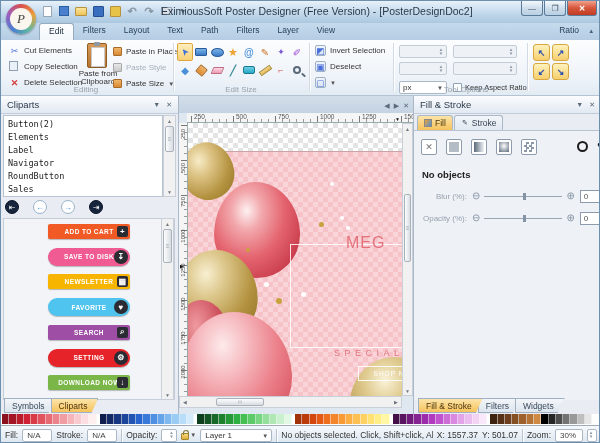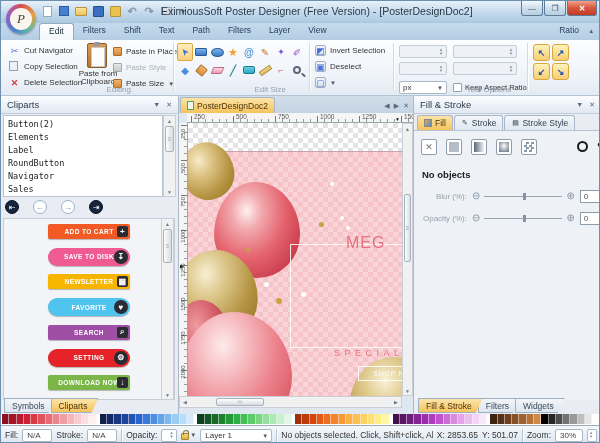--- a/index.html
+++ b/index.html
@@ -35,21 +35,21 @@
   .rtabs{position:absolute;left:38px;top:0;height:17px;display:flex;}
   .rtab{padding:2px 9px 0 9px;font-size:8.5px;color:#27415c;height:17px;}
   .rtab.active{background:linear-gradient(#fdfefe,#f3f7fb);border:1px solid #98accО;border:1px solid #98acc0;border-bottom:none;
     border-radius:3px 3px 0 0;color:#1a2a3a;}
   .about-tab{position:absolute;right:22px;top:2px;font-size:8.5px;color:#27415c;}
   .ribbon-min{position:absolute;right:8px;top:4px;font-size:7px;color:#48627c;}
   
   .ribbon{position:absolute;left:0;top:39px;width:600px;height:56px;
     background:linear-gradient(#fcfdfe,#eef3f9 70%,#e2eaf2);border-bottom:1px solid #b5c4d4;}
   .rdiv{position:absolute;top:3px;height:48px;width:1px;background:#d2dbe4;box-shadow:1px 0 0 #fff;}
-  .glabel{position:absolute;top:45px;font-size:8px;color:#97a2ae;text-align:right;}
+  .glabel{position:absolute;top:45px;font-size:8px;color:#97a2ae;text-align:center;}
   .ritem{position:absolute;display:flex;align-items:center;gap:4px;font-size:8px;color:#333;white-space:nowrap;}
   .ritem.dis{color:#a8b2bc;}
   .ric{width:11px;height:11px;display:flex;align-items:center;justify-content:center;font-size:9px;}
   .cut-ic{color:#4a6fd8;}
   .copy-ic{position:relative;width:7px;height:8px;border:1px solid #90a0b4;background:#fff;}
   .copy-ic::after{content:"";position:absolute;left:-3px;top:-3px;width:7px;height:8px;border:1px solid #90a0b4;background:#eaf0f8;}
   .del-ic{color:#d43c3c;font-weight:bold;}
   .clipboard{position:absolute;left:86px;top:3px;width:20px;height:25px;background:linear-gradient(#d99a58,#b5742f);
     border:1px solid #8f5c22;border-radius:2px;}
   .clipboard::before{content:"";position:absolute;left:3px;top:3px;width:12px;height:18px;background:#fdfdfd;border:1px solid #c8c8c8;}
@@ -247,36 +247,36 @@
       <div class="wbtn">❐</div>
       <div class="wbtn close">✕</div>
     </div>
   </div>
   <div class="logo"></div>
 
   <div class="tabrow">
     <div class="rtabs" id="ribbon-tabs">
         <span class="rtab active">Edit</span>
         <span class="rtab">Filters</span>
-        <span class="rtab">Shift</span>
+        <span class="rtab">Layout</span>
         <span class="rtab">Text</span>
         <span class="rtab">Path</span>
         <span class="rtab">Filters</span>
         <span class="rtab">Layer</span>
         <span class="rtab">View</span>
       </div>
     <span class="about-tab">Ratio</span>
     <span class="ribbon-min">▴</span>
   </div>
 
   <div class="ribbon">
 
     <div class="ritem" style="left:8px;top:5px;">
       <span class="ric cut-ic">✂</span>
-      <span>Cut Navigator</span>
+      <span>Cut Elements</span>
     </div>
     <div class="ritem" style="left:8px;top:21px;">
       <span class="ric">
           <span class="copy-ic"></span>
         </span>
       <span>Copy Selection</span>
     </div>
     <div class="ritem" style="left:8px;top:37px;">
       <span class="ric del-ic">✕</span>
       <span>Delete Selection</span>
@@ -381,22 +381,22 @@
       <span>Cliparts</span>
       <span class="ph-icons">
           <span>▼</span>
           <span>✕</span>
         </span>
     </div>
     <div class="cat-list" id="cat-list">
         <div class="cat">Button(2)</div>
         <div class="cat">Elements</div>
         <div class="cat">Label</div>
+        <div class="cat">Navigator</div>
         <div class="cat">RoundButton</div>
-        <div class="cat">Navigator</div>
         <div class="cat">Sales</div>
       </div>
     <div class="sb-v" style="left:162px;top:19px;width:13px;height:82px;">
       <span class="sb-arrow" style="top:0;">▲</span>
       <span class="sb-arrow" style="bottom:0;">▼</span>
       <span class="sb-thumb" style="top:10px;width:9px;height:26px;"></span>
     </div>
     <div class="navrow">
       <span class="navc dark">⇤</span>
       <span class="navc lite">←</span>
@@ -455,24 +455,20 @@
       <span class="sb-thumb" style="top:10px;width:9px;height:34px;"></span>
     </div>
     <div class="btabs" style="left:3px;">
       <span class="btab">Symbols</span>
       <span class="btab active">Cliparts</span>
     </div>
   </div>
 
   <div class="center">
     <div class="doctabs">
-      <span class="dtab active">
-        <span class="dpage g"></span>
-        <span>PosterDesignDoc2</span>
-      </span>
       <span class="dt-ctrl">
         <span>◀</span>
         <span>▶</span>
         <span>✕</span>
       </span>
     </div>
     <div class="hruler" id="hruler">
         <span class="hmark">▼</span>
         <div class="htick major" style="left: 4px;"></div>
         <div class="htick" style="left: 11px;"></div>
@@ -609,24 +605,20 @@
         </span>
     </div>
     <div class="rtabs2">
       <span class="ptab active">
         <span class="ptab-ic fillico"></span>
         <span>Fill</span>
       </span>
       <span class="ptab">
         <span class="ptab-ic">✎</span>
         <span>Stroke</span>
-      </span>
-      <span class="ptab">
-        <span class="ptab-ic">▤</span>
-        <span>Stroke Style</span>
       </span>
     </div>
     <div class="rp-body">
       <div class="fb-row">
         <span class="fb">✕</span>
         <span class="fb">
             <span class="fb-solid"></span>
           </span>
         <span class="fb">
             <span class="fb-lin"></span>
@@ -761,21 +753,21 @@
     <span class="st-spin">
         <span class="spin">▲<br>▼</span>
       </span>
     <span class="lockbtn">
         <span class="lock"></span>
         <span class="caret">▼</span>
       </span>
     <span class="layerdrop"><span>Layer 1</span><span class="caret">▼</span></span>
     <span class="st-sep"></span>
     <span class="hint">No objects selected. Click, Shift+click, Alt+scrol</span>
-    <span>X: 2853.65</span>
+    <span>X: 1557.37</span>
     <span>Y: 501.07</span>
     <span class="st-sep"></span>
     <span>Zoom:</span>
     <span class="st-box" style="width:28px;">30%</span>
     <span class="st-spin" style="width:10px;">
         <span class="spin">▲<br>▼</span>
       </span>
   </div>
 </div>
 

